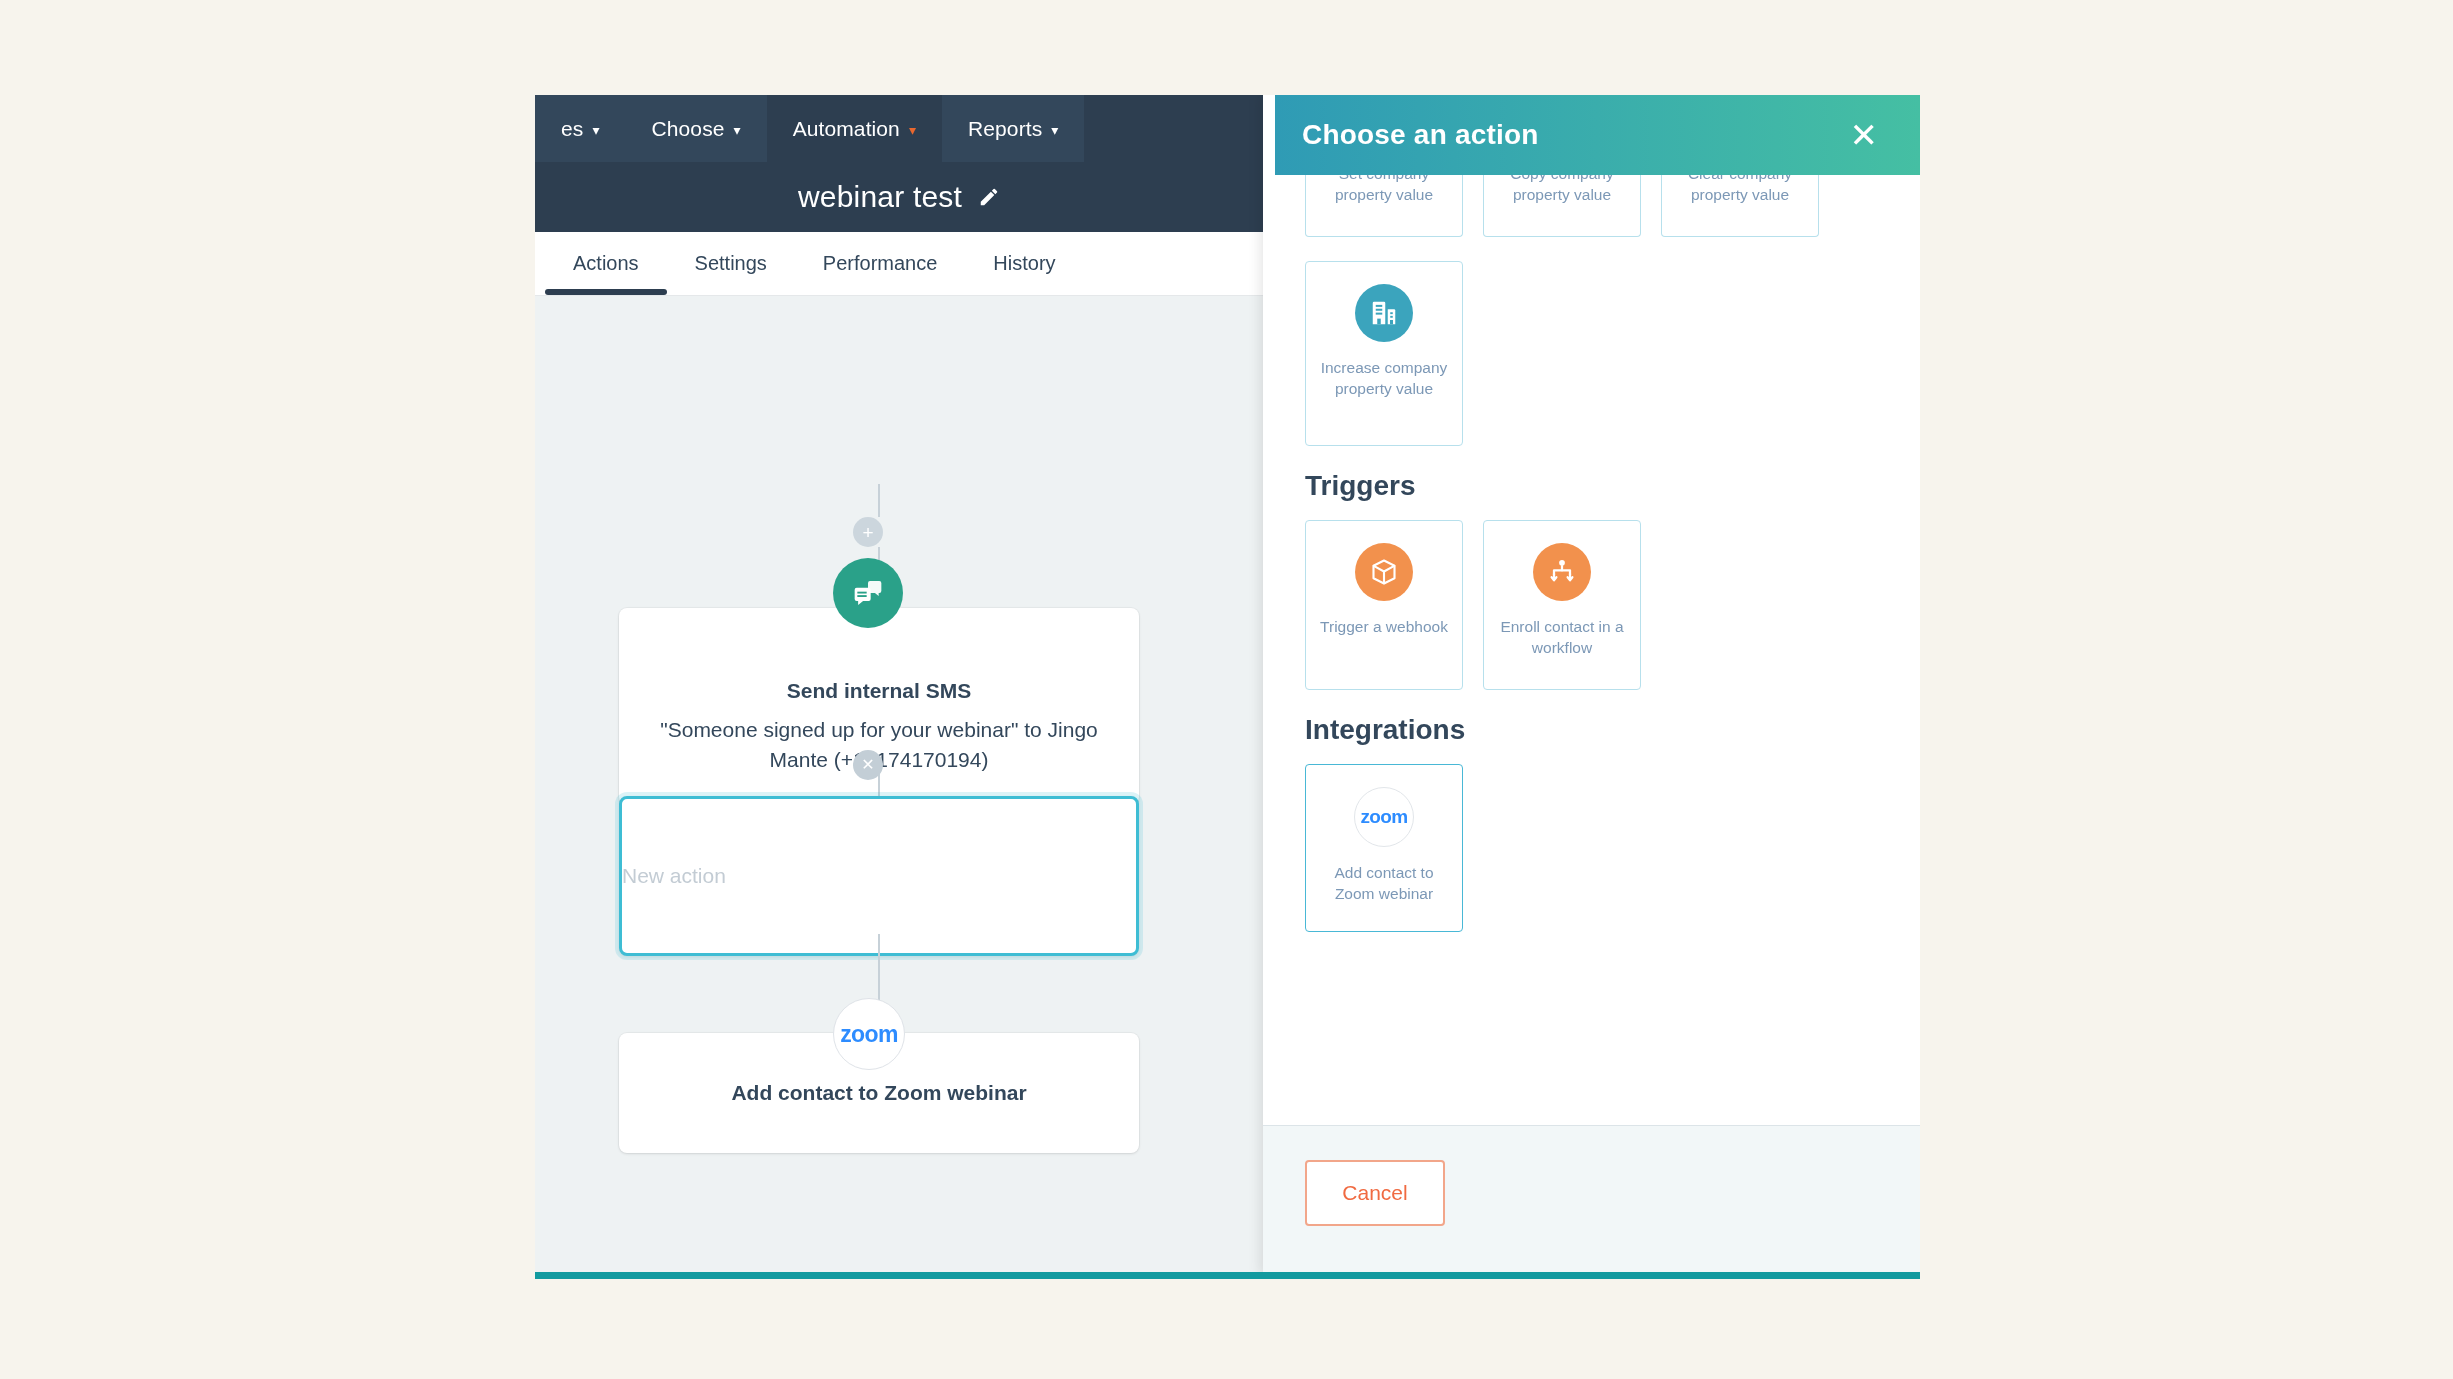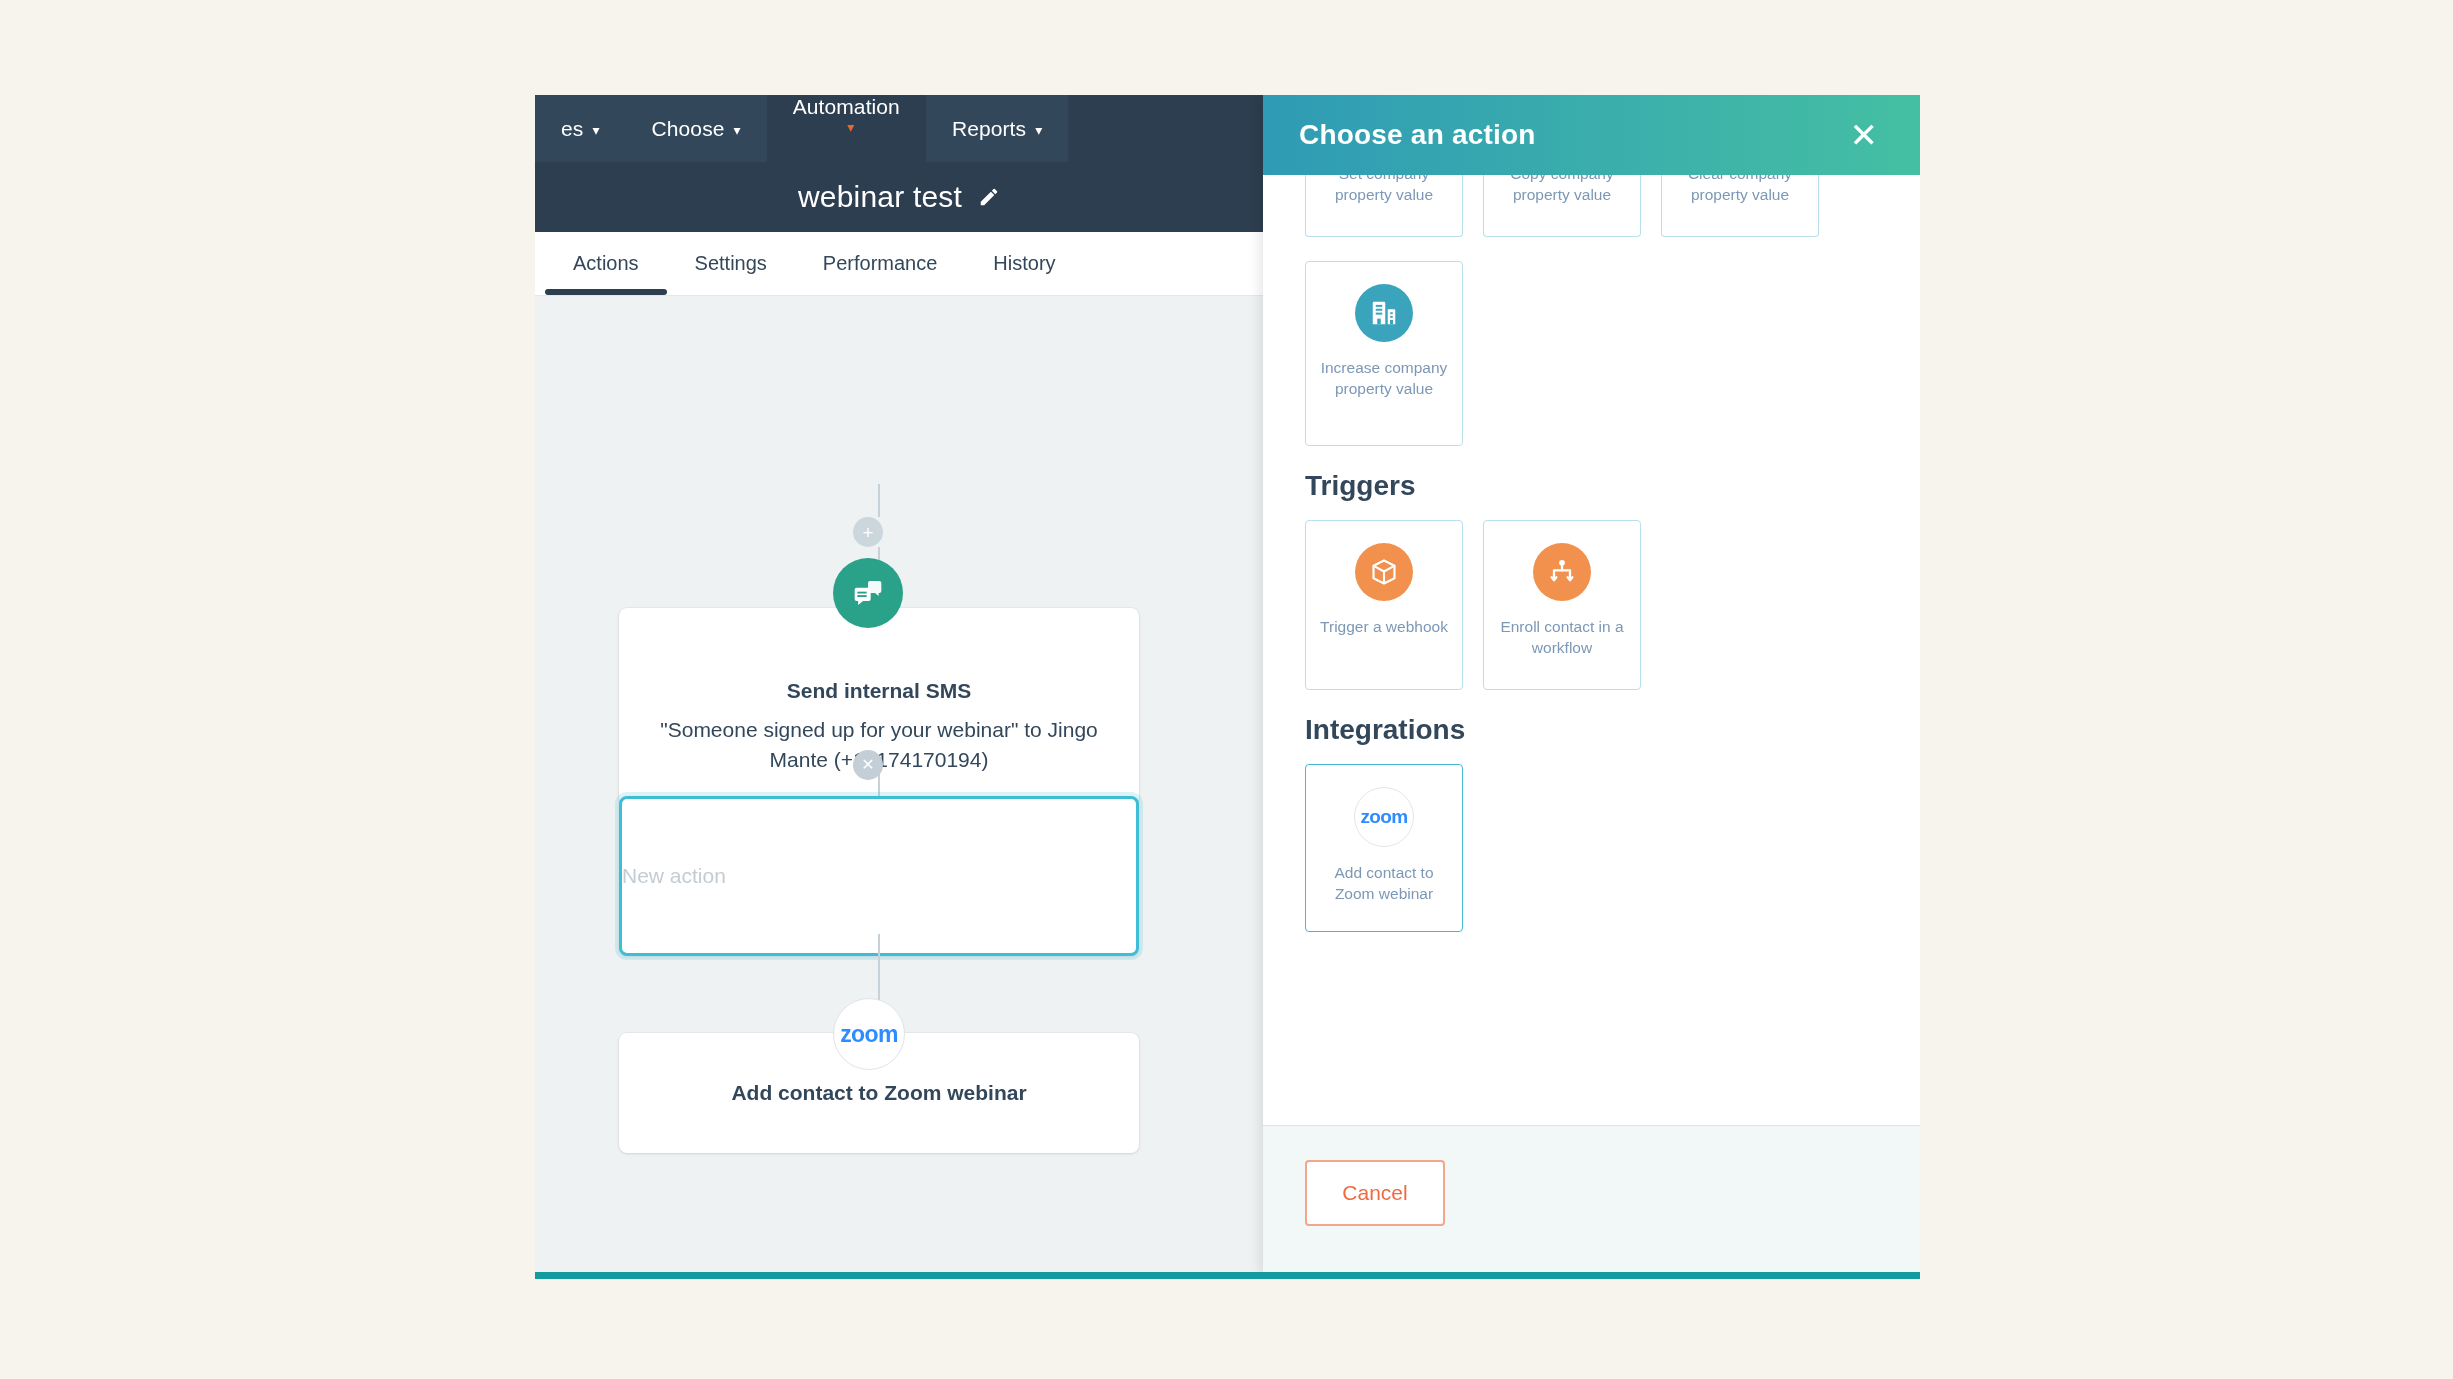--- a/index.html
+++ b/index.html
@@ -45,21 +45,21 @@
     color: #ffffff;
     font-size: 21px;
     height: 67px;
     display: flex;
     align-items: center;
     padding: 0 26px;
     white-space: nowrap;
     letter-spacing: .1px;
   }
   .nav-item.lighter { background: #33475b; }
-  .nav-item.active { background: #2d3e50; flex-direction: column; }
+  .nav-item.active { background: #2d3e50; }
   .caret {
     display: inline-block;
     margin-left: 9px;
     font-size: 14px;
     line-height: 1;
     color: #ffffff;
     transform: translateY(1px);
   }
   .caret.orange { color: #e8672e; }
 
@@ -251,23 +251,24 @@
     height: 1180px;
     background: #ffffff;
     box-shadow: -3px 0 12px rgba(0,0,0,.10);
     overflow: hidden;
   }
   .panel-head {
     height: 80px;
     background: linear-gradient(90deg, #2f9bb5 0%, #45bfa3 100%);
     display: flex;
     align-items: center;
-    padding: 0 42px 0 36px;
+    padding: 0 42px 0 27px;
     justify-content: space-between;
     box-sizing: border-box;
+    margin-left: 12px;
   }
   .panel-title {
     color: #ffffff;
     font-size: 28px;
     font-weight: 700;
     letter-spacing: .2px;
   }
   .close-x {
     color: #ffffff;
     font-size: 34px;

